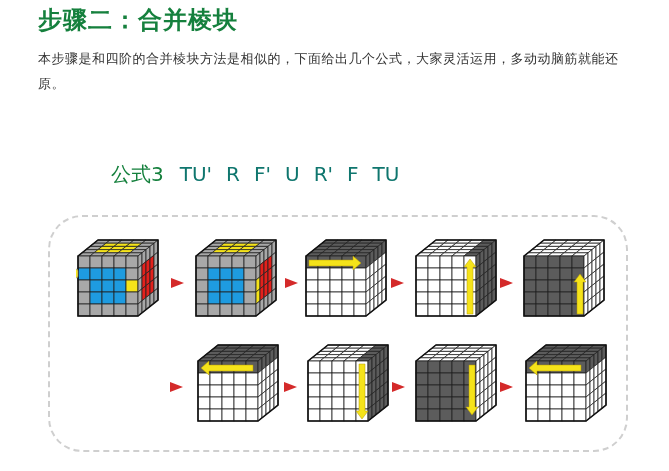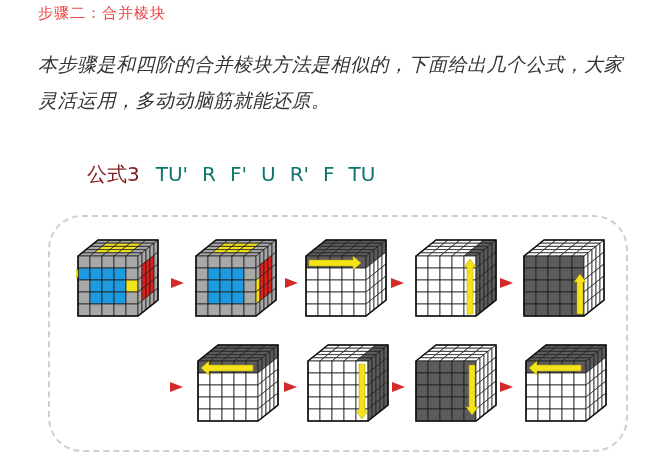--- a/index.html
+++ b/index.html
@@ -1,24 +1,24 @@
 <!DOCTYPE html>
 <html><head>
 <meta charset="utf-8">
 <style>
   html, body { margin:0; padding:0; background:#ffffff; }
   body { width:669px; height:471px; position:relative; overflow:hidden;
          font-family:"DejaVu Sans","Liberation Sans",sans-serif; }
-  .title { position:absolute; left:38px; top:4px; font-size:15px; font-weight:normal;
-           color:#ef4444; letter-spacing:1px; }
-  .para { position:absolute; left:38px; top:46px; width:600px; font-size:19px;
-          line-height:36px; color:#333333; letter-spacing:0.5px;font-style:italic; }
+  .title { position:absolute; left:38px; top:4px; font-size:24px; font-weight:bold;
+           color:#15803d; letter-spacing:1px; }
+  .para { position:absolute; left:38px; top:46px; width:600px; font-size:13px;
+          line-height:25px; color:#333333; letter-spacing:0.5px; }
   .formula { position:absolute; left:87px; top:161px; font-size:20px; color:#444444;
              white-space:nowrap; }
-  .formula .label { color:#7f1d1d; margin-right:16px; }
+  .formula .label { color:#15803d; margin-right:16px;margin-left:24px; }
   .formula .move { color:#0f766e; margin-right:14px; }
   .box { position:absolute; left:48px; top:215px; width:580px; height:237px;
          border:2px dashed #cfcfcf; border-radius:34px; box-sizing:border-box; }
   .cube { position:absolute; }
   .arrow { position:absolute; width:0; height:0; border-top:5px solid transparent;
            border-bottom:5px solid transparent; border-left:13px solid #d42a2a; }
 </style>
 </head>
 <body>
 

